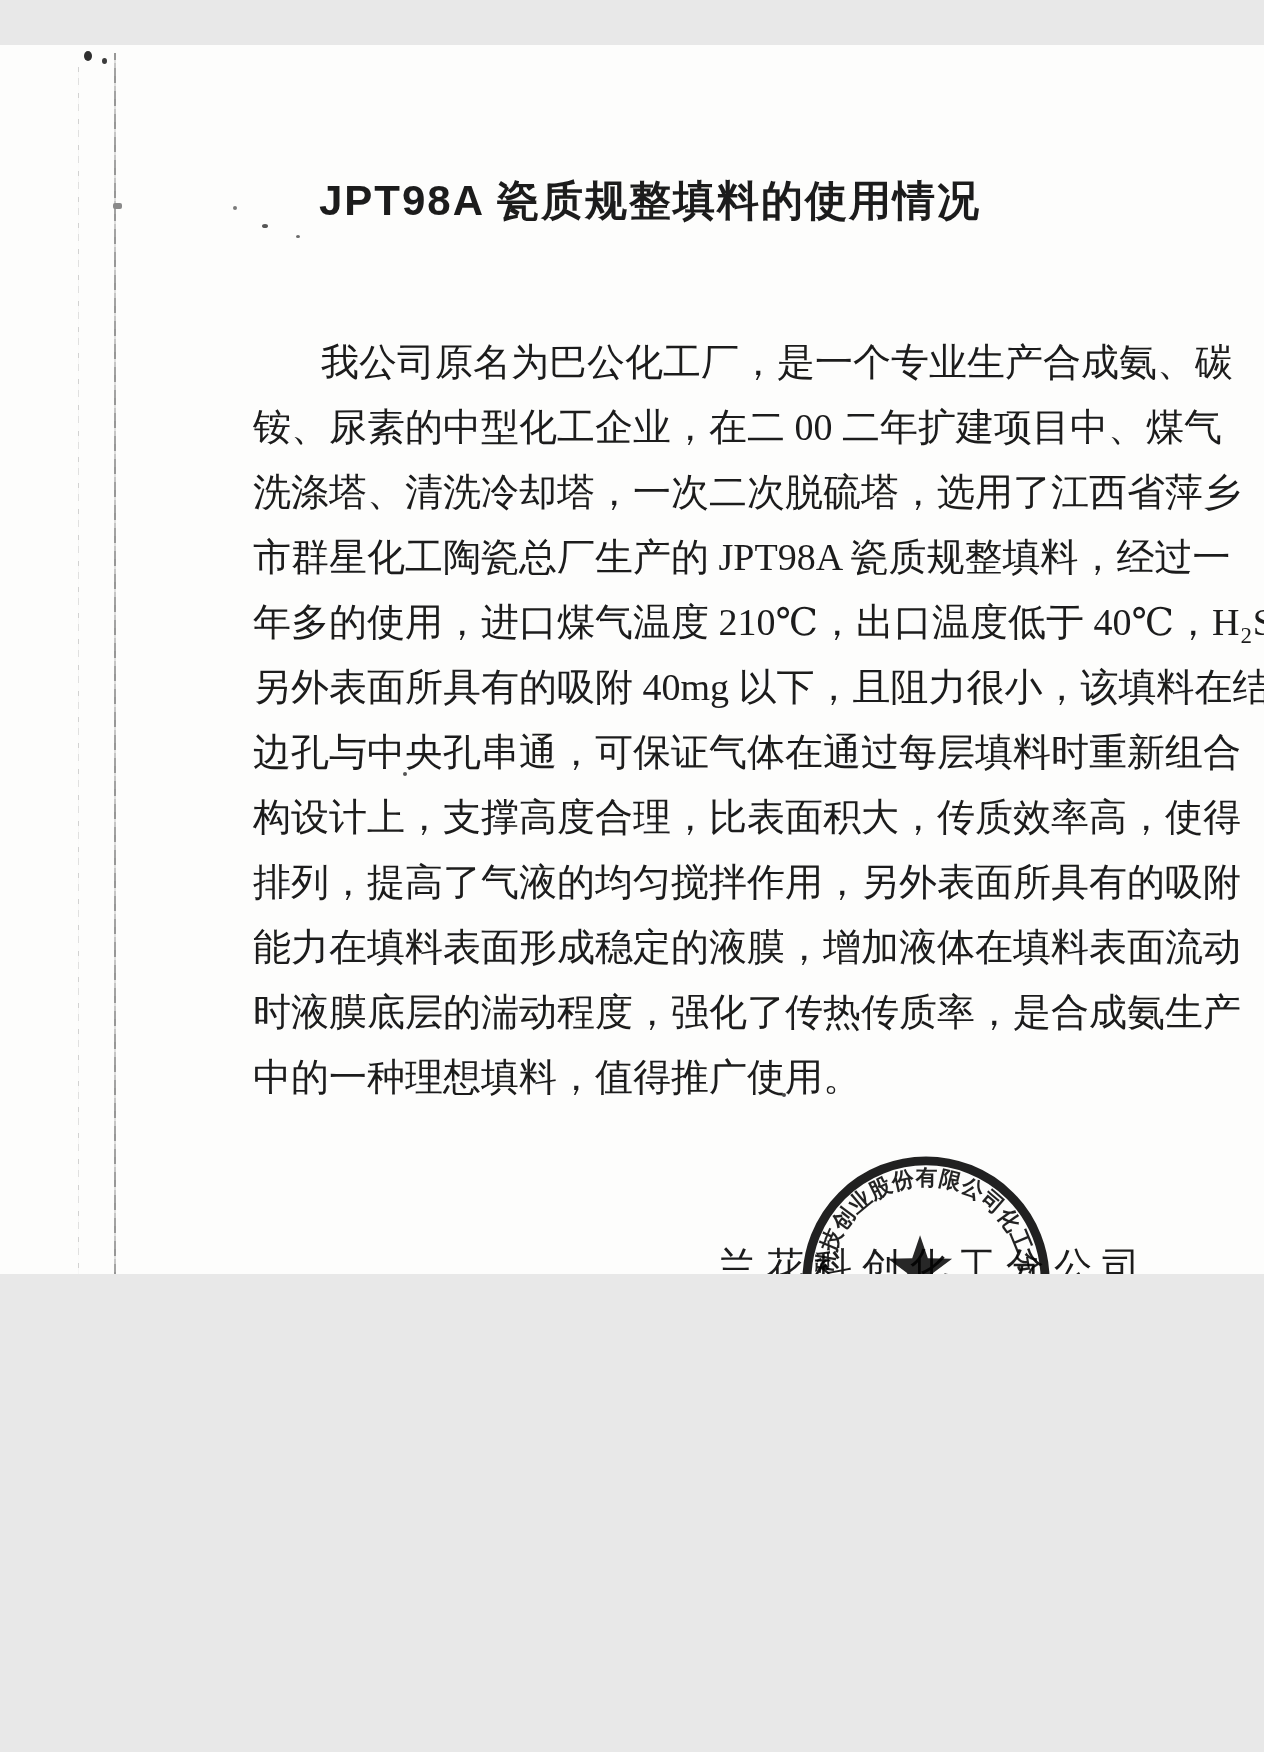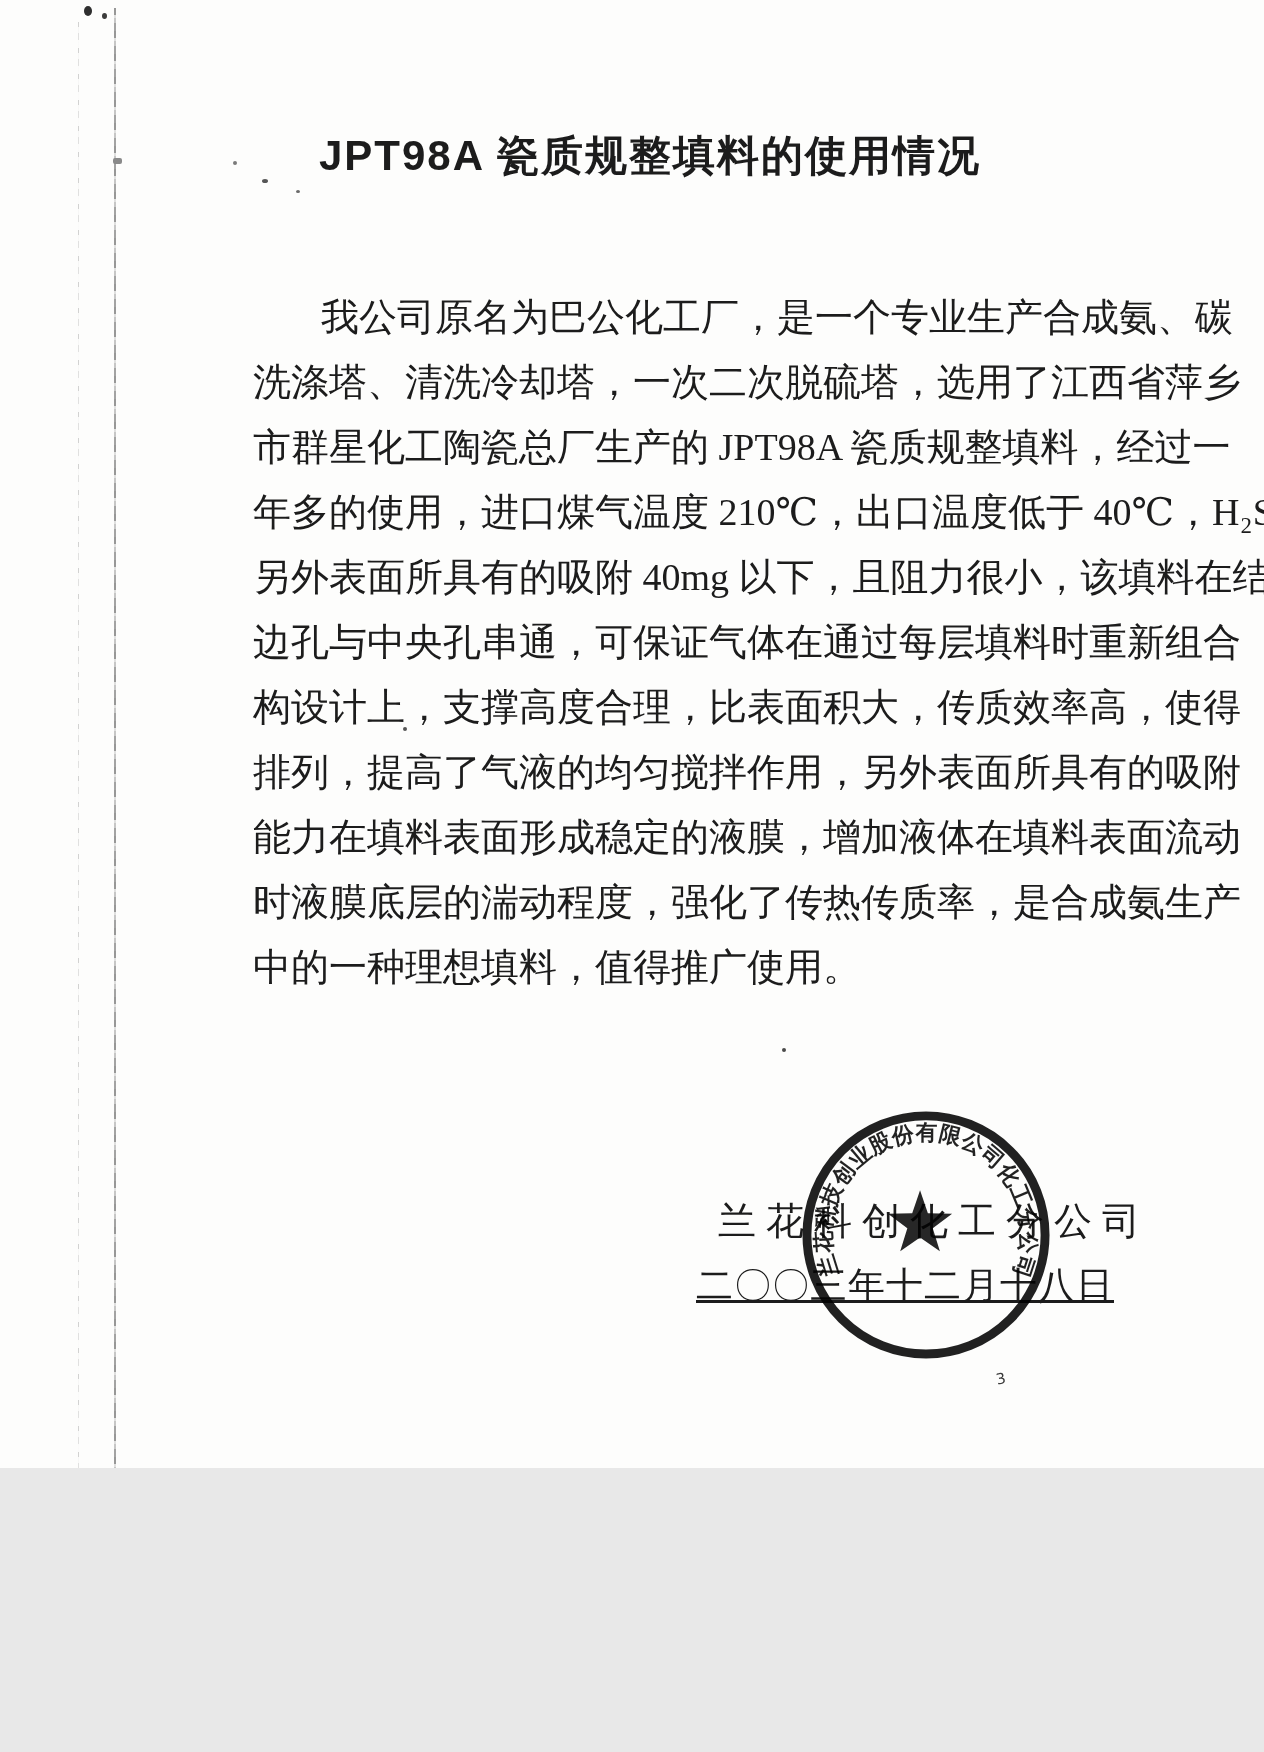--- a/index.html
+++ b/index.html
@@ -1,22 +1,23 @@
 <!DOCTYPE html>
 <html><head>
 <meta charset="utf-8">
 <style>
   html,body{margin:0;padding:0;background:#e8e8e8;}
   .page{
     position:relative;
-    width:1264px;height:1468px;
+    width:1264px;height:1229px;
     background:#fdfdfc;
     overflow:hidden;
     font-family:"Liberation Serif","DejaVu Serif",serif;
     color:#1c1c1c;
+    margin-top:45px;
   }
   
   .scan-line-faint{
     position:absolute;left:78px;top:22px;width:1px;height:1520px;
     background:repeating-linear-gradient(180deg,
       rgba(140,140,140,.38) 0 5px, rgba(140,140,140,.05) 5px 11px,
       rgba(140,140,140,.25) 11px 18px, rgba(140,140,140,.02) 18px 26px);
   }
   .scan-line-dark{
     position:absolute;left:114px;top:8px;width:2px;height:1585px;
@@ -86,20 +87,21 @@
   <div class="speck" style="left:233px;top:161px;width:4px;height:4px;background:#7a7a7a;"></div>
   <div class="speck" style="left:262px;top:179px;width:6px;height:4px;background:#565656;"></div>
   <div class="speck" style="left:296px;top:190px;width:4px;height:3px;background:#6a6a6a;"></div>
   <div class="speck" style="left:403px;top:727px;width:4px;height:4px;background:#555;"></div>
   <div class="speck" style="left:782px;top:1048px;width:4px;height:4px;background:#4a4a4a;"></div>
 
   <div class="title">JPT98A 瓷质规整填料的使用情况</div>
 
   <div class="body-text">
     <div class="bline first">我公司原名为巴公化工厂，是一个专业生产合成氨、碳</div>
+    <div class="bline">铵、尿素的中型化工企业，在二 00 二年扩建项目中、煤气</div>
     <div class="bline">洗涤塔、清洗冷却塔，一次二次脱硫塔，选用了江西省萍乡</div>
     <div class="bline">市群星化工陶瓷总厂生产的 JPT98A 瓷质规整填料，经过一</div>
     <div class="bline">年多的使用，进口煤气温度 210℃，出口温度低于 40℃，H₂S</div>
     <div class="bline">另外表面所具有的吸附 40mg 以下，且阻力很小，该填料在结</div>
     <div class="bline">边孔与中央孔串通，可保证气体在通过每层填料时重新组合</div>
     <div class="bline">构设计上，支撑高度合理，比表面积大，传质效率高，使得</div>
     <div class="bline">排列，提高了气液的均匀搅拌作用，另外表面所具有的吸附</div>
     <div class="bline">能力在填料表面形成稳定的液膜，增加液体在填料表面流动</div>
     <div class="bline">时液膜底层的湍动程度，强化了传热传质率，是合成氨生产</div>
     <div class="bline last">中的一种理想填料，值得推广使用。</div>

